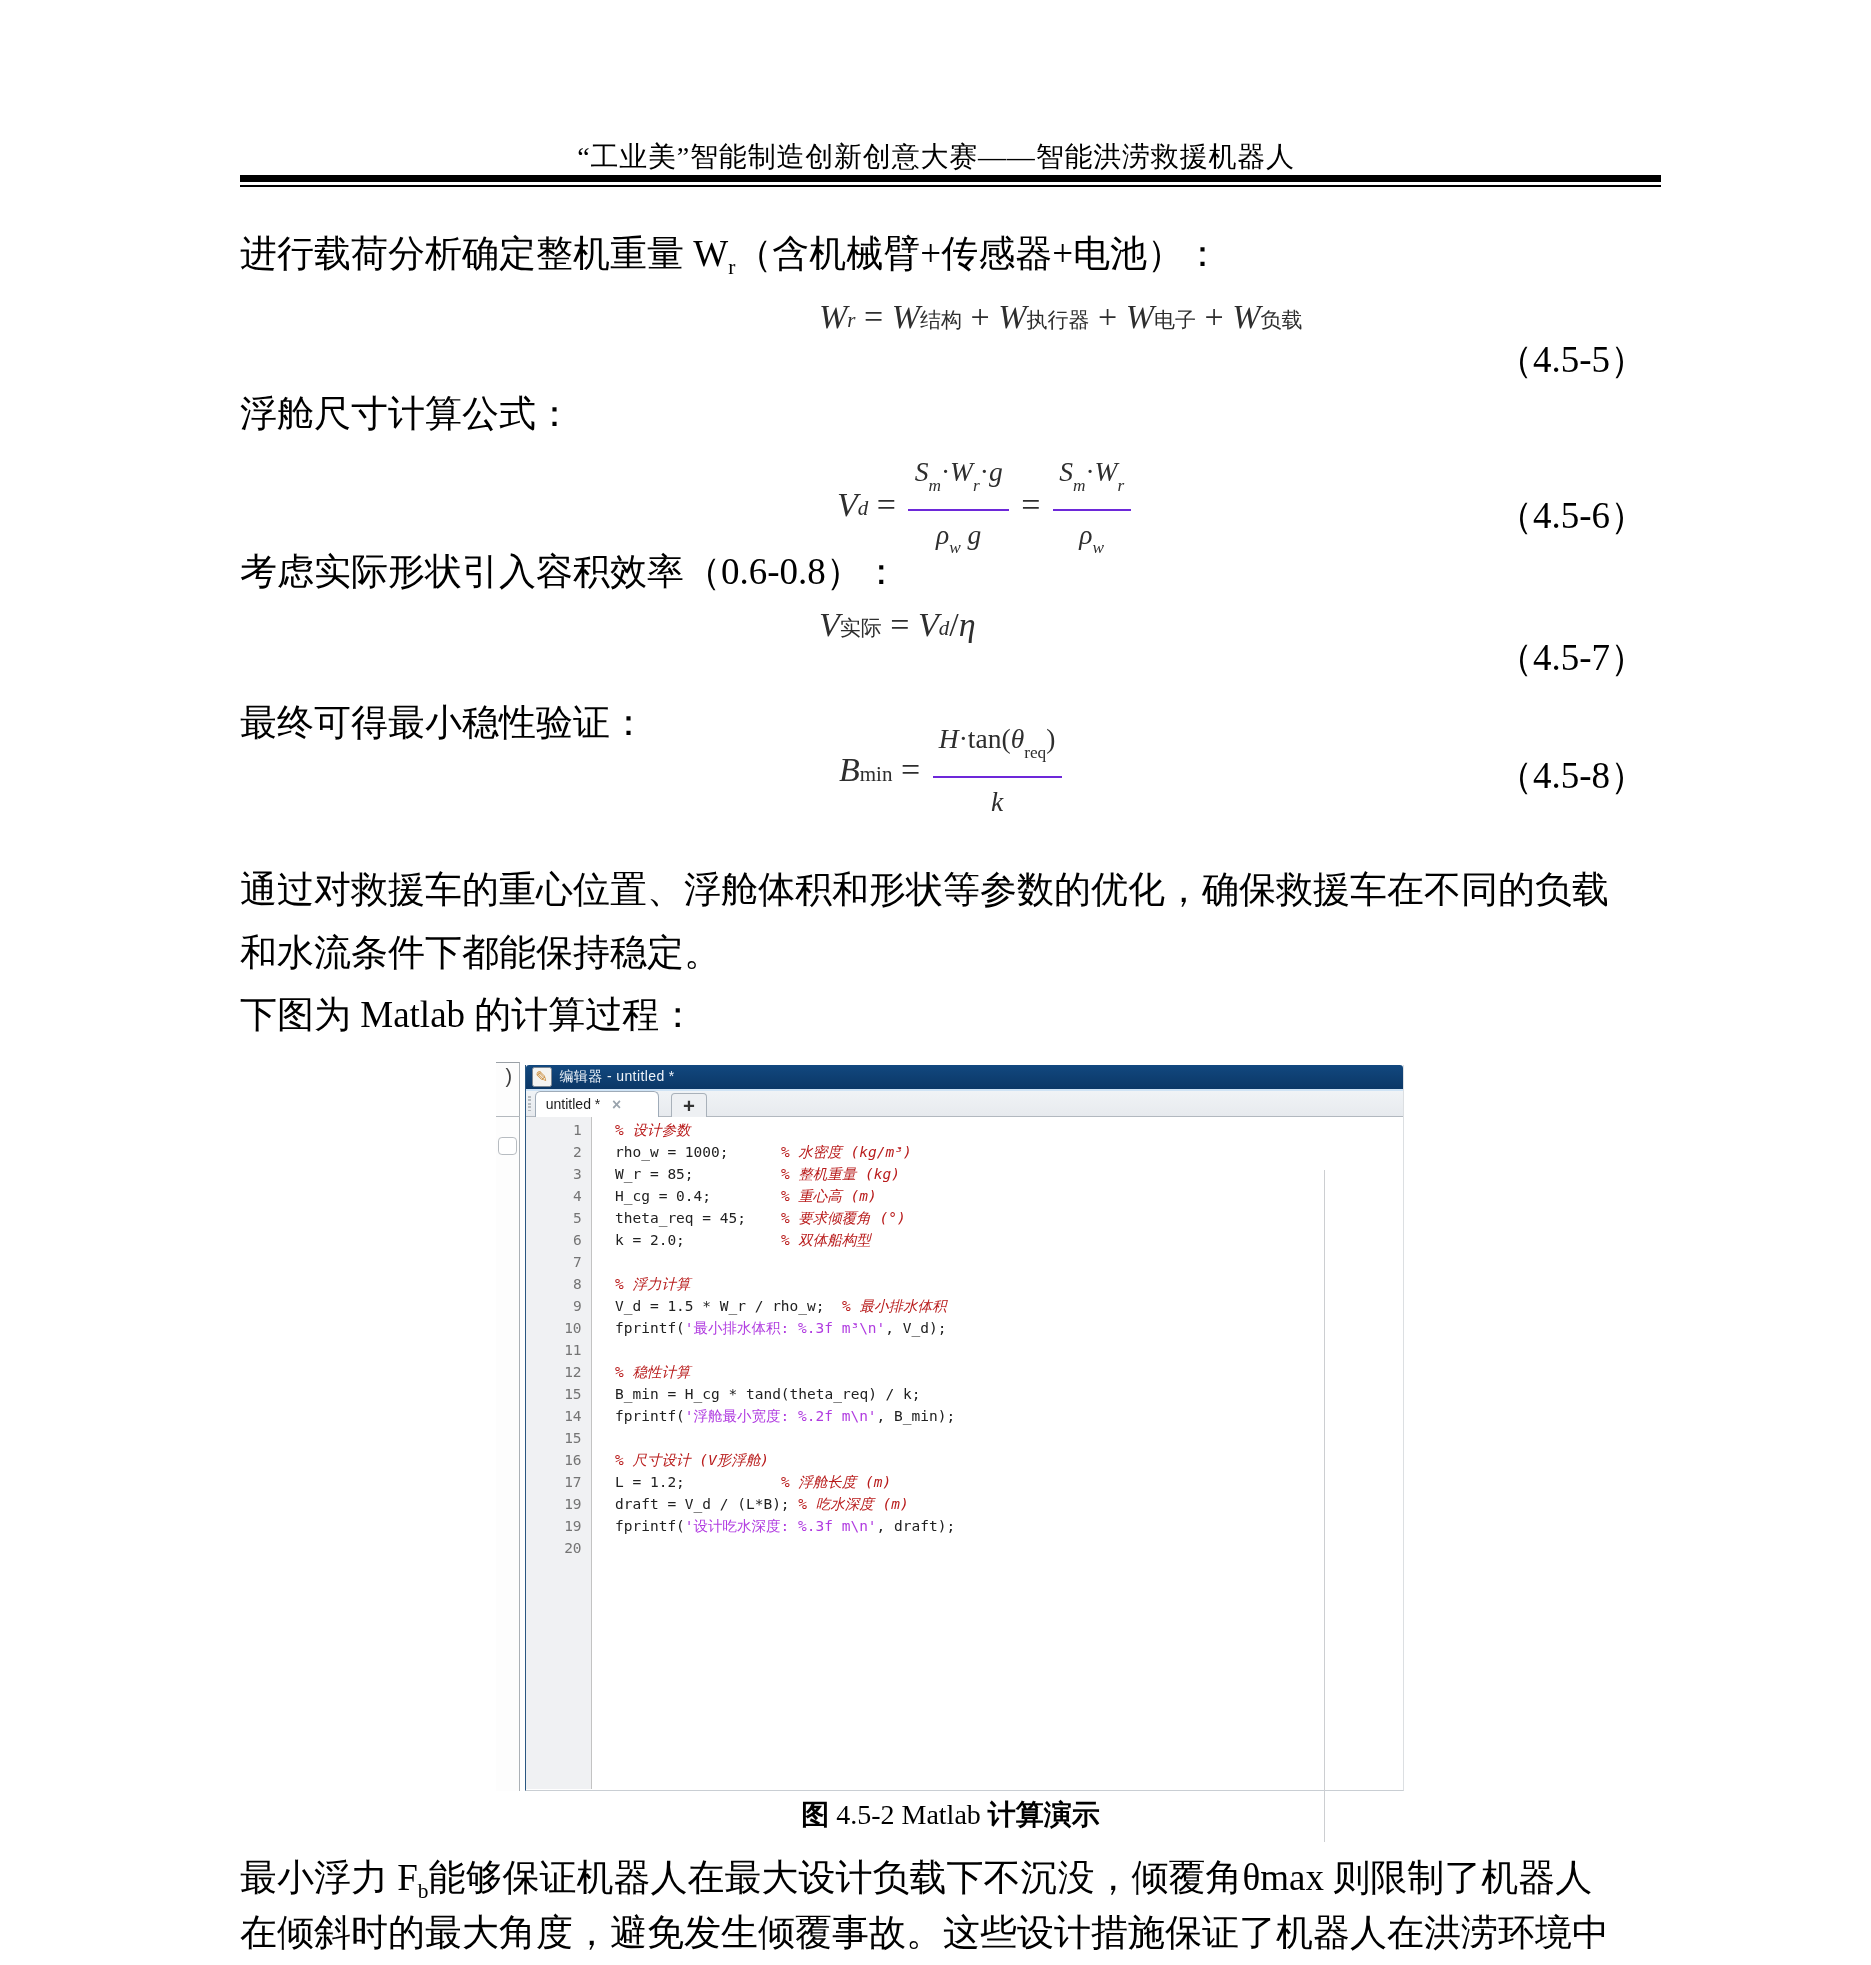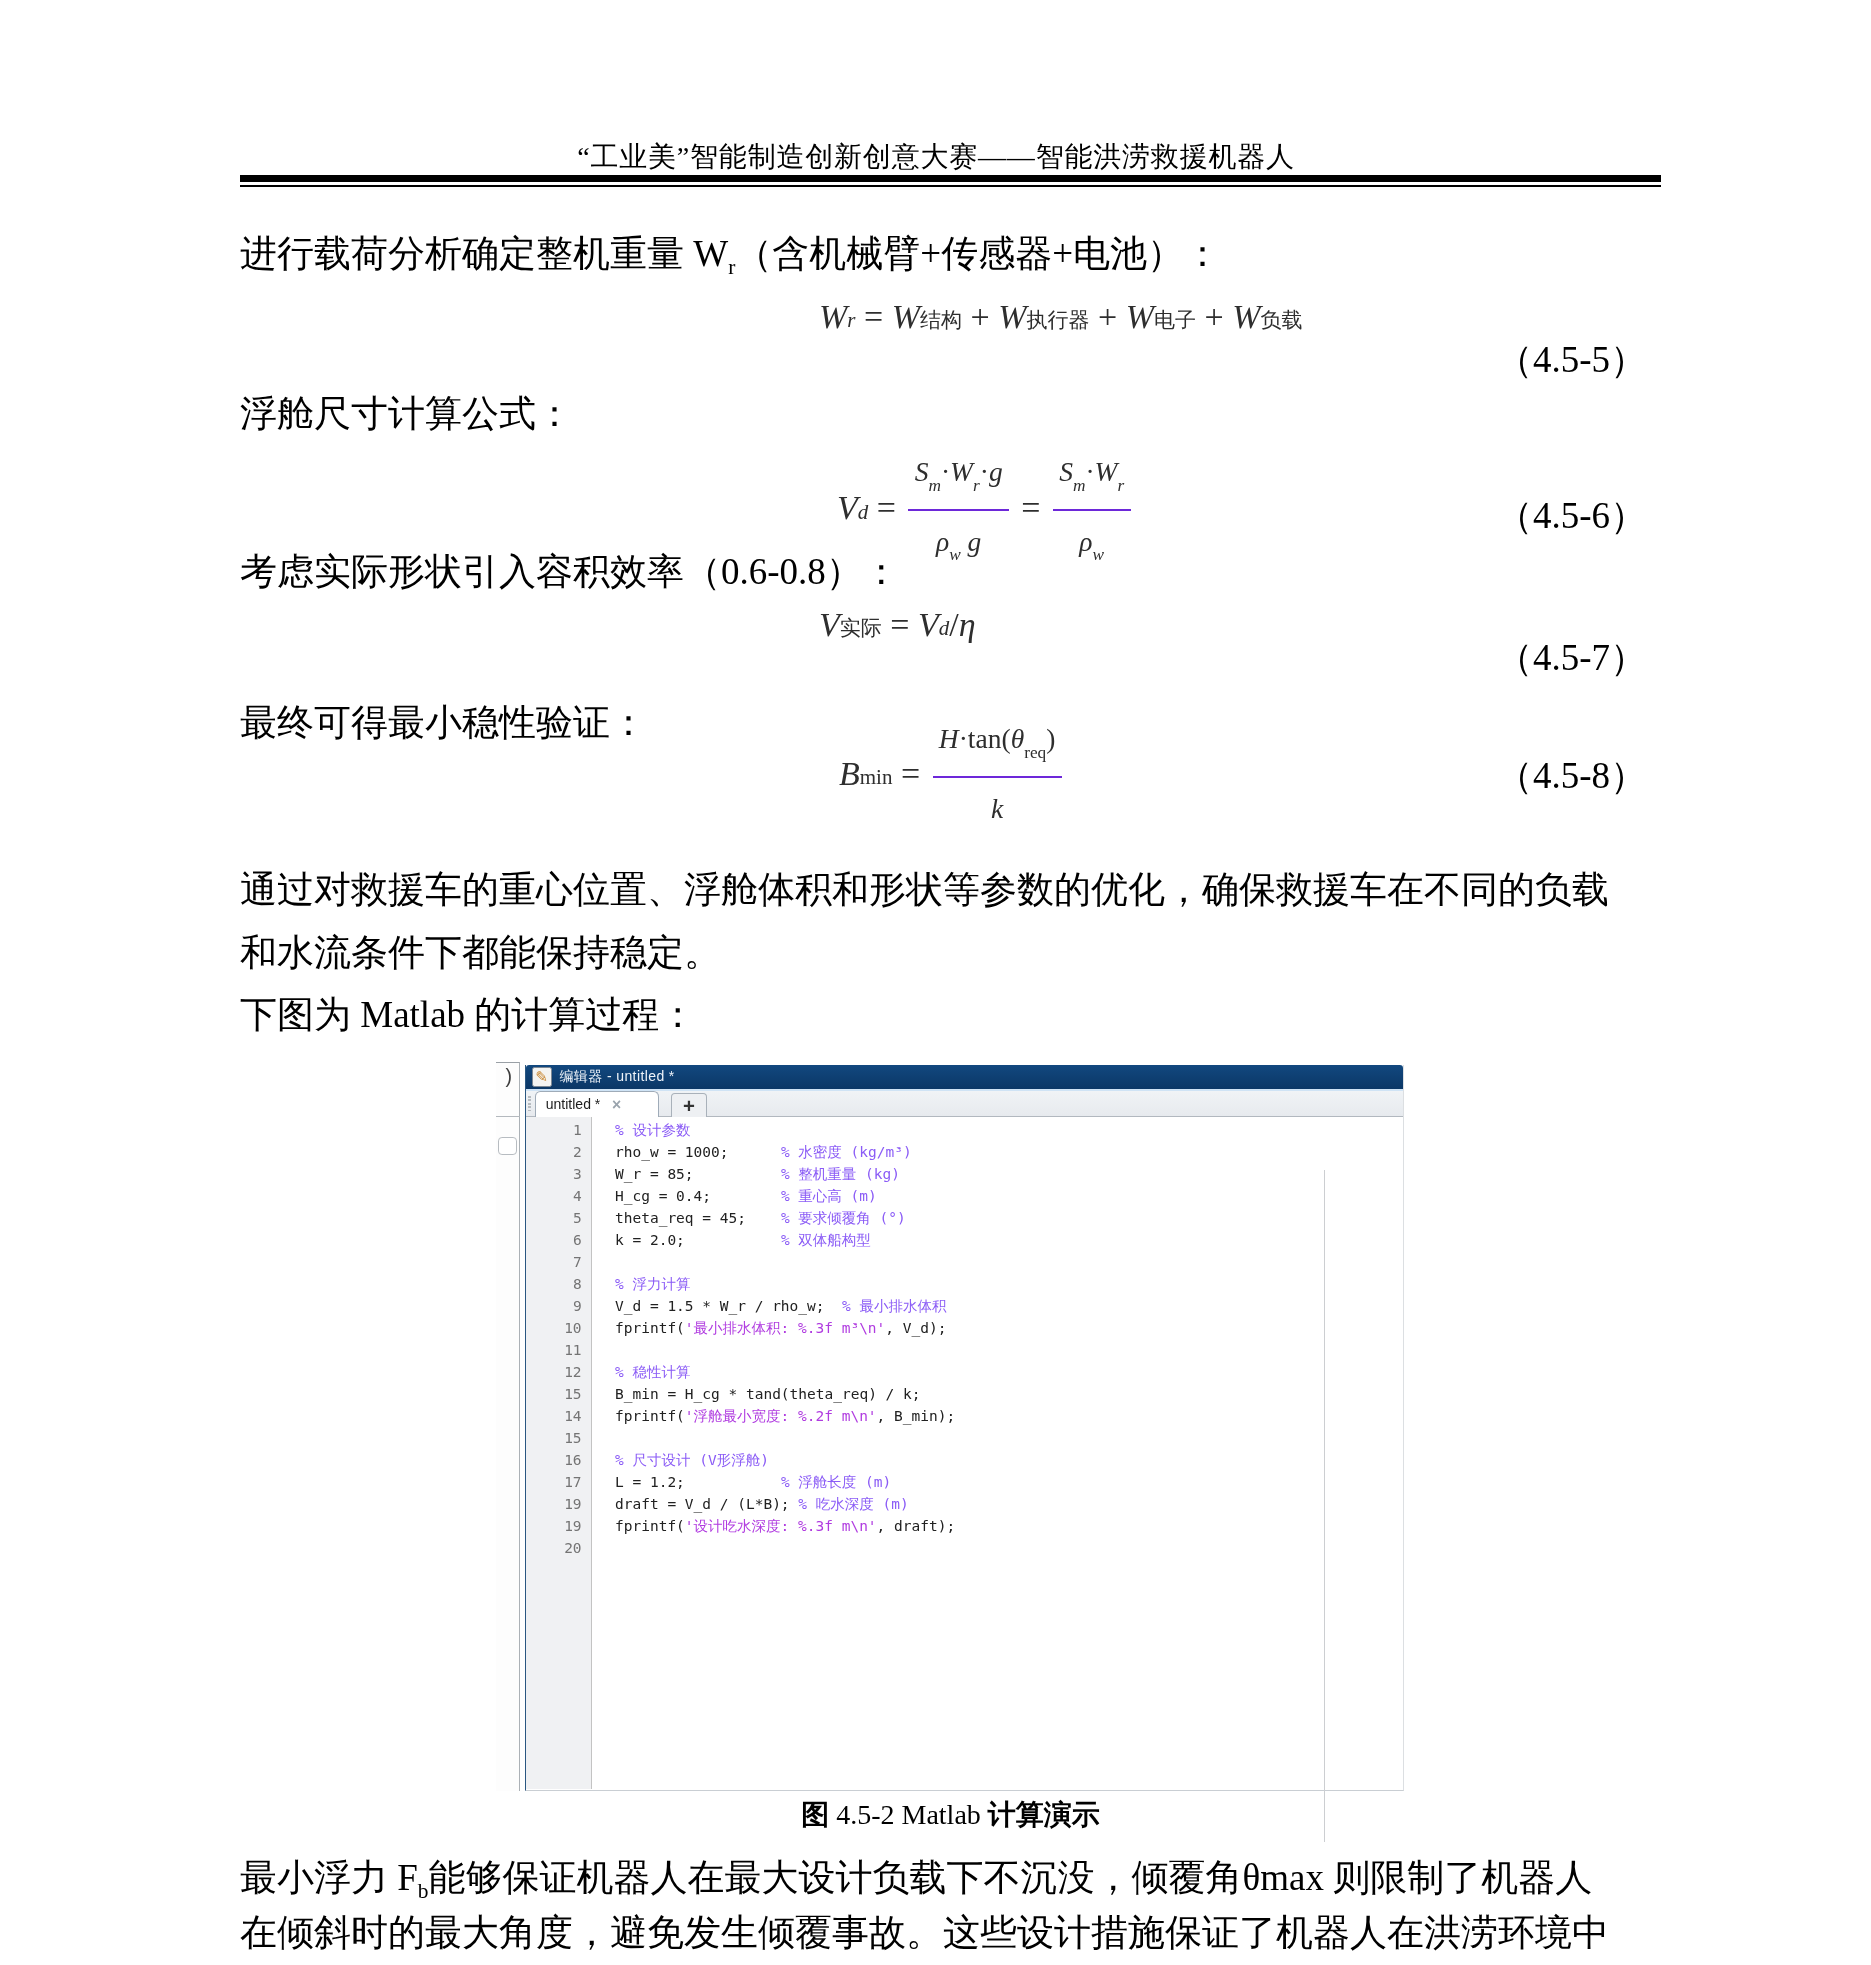--- a/index.html
+++ b/index.html
@@ -25,21 +25,21 @@
   .bodytext sub{font-size:0.58em;}
 
   
   .eq{font-size:34px;color:#2e2e2e;display:flex;align-items:center;}
   .eq .eq-it{font-style:italic;}
   .eq .eq-rm{white-space:pre;}
   .eq sub{font-size:21px;line-height:1;position:relative;top:0.18em;}
   .eq .frac{display:inline-flex;flex-direction:column;align-items:center;vertical-align:middle;margin:0 3.9px;}
   .eq .fr-n,.eq .fr-d{font-size:27.5px;padding:0 6.3px;display:inline-block;}
   .eq .fr-n{border-bottom:2px solid #6d28d9;padding-bottom:18px;font-family:Liberation Serif, serif;}
-  .eq .fr-d{padding-top:15px;}
+  .eq .fr-d{padding-top:8px;}
   .eq .fr-n sub,.eq .fr-d sub{font-size:17.3px;}
   .eq-label{font-size:37px;left:1415px;width:232px;text-align:right;}
 
   
   .ml-leftstrip{left:496px;top:1062px;width:24.4px;height:729px;background:#fdfdfd;
     border-top:1.2px solid #9aa0a6;border-right:0.8px solid #abb1b6;box-sizing:border-box;}
   .ml-leftstrip .paren{position:absolute;top:2.4px;left:9.4px;font-size:19.7px;color:#3d3d3d;
     font-family:"Liberation Sans",sans-serif;}
   .ml-strip-hline{left:496px;top:1116px;width:24.4px;height:1.2px;background:#b4b9be;}
   .ml-halfbtn{left:498px;top:1137px;width:19px;height:18px;border:1.2px solid #b7bcc1;
@@ -68,21 +68,21 @@
     display:flex;align-items:center;justify-content:center;font-size:20.4px;font-weight:bold;color:#333;}
   .ml-editor{display:flex;height:672px;background:#fff;position:relative;}
   .ml-gutter{width:66px;background:#f0f1f3;border-right:0.8px solid #c3c3c3;box-sizing:border-box;
     padding-top:2.4px;}
   .ml-gutter .ln{height:22px;line-height:22px;text-align:right;padding-right:9.4px;
     font-family:"DejaVu Sans Mono",monospace;font-size:14.5px;color:#747474;}
   .ml-code{flex:1;padding-top:2.4px;padding-left:23px;overflow:hidden;}
   .ml-code .row{height:22px;line-height:22px;font-family:"DejaVu Sans Mono",monospace;
     font-size:14.5px;white-space:pre;}
   .tk-c{color:#212121;}
-  .tk-m{color:#8b5cf6;}
+  .tk-m{color:#b91c1c;font-style:italic;}
   .tk-s{color:#b03be0;}
   .tk-cur{display:inline-block;border-left:1.6px solid #111;height:16.5px;vertical-align:middle;margin-left:0.8px;}
   .ml-rdivider{position:absolute;left:798px;top:53px;width:0.8px;height:672px;background:#ccced1;}
 
   
   .caption{top:1796px;left:240px;width:1421px;text-align:center;font-size:28px;}
   .caption .capb{font-family:"Liberation Sans","DejaVu Sans",sans-serif;font-weight:bold;}
 </style>
 </head>
 <body>

